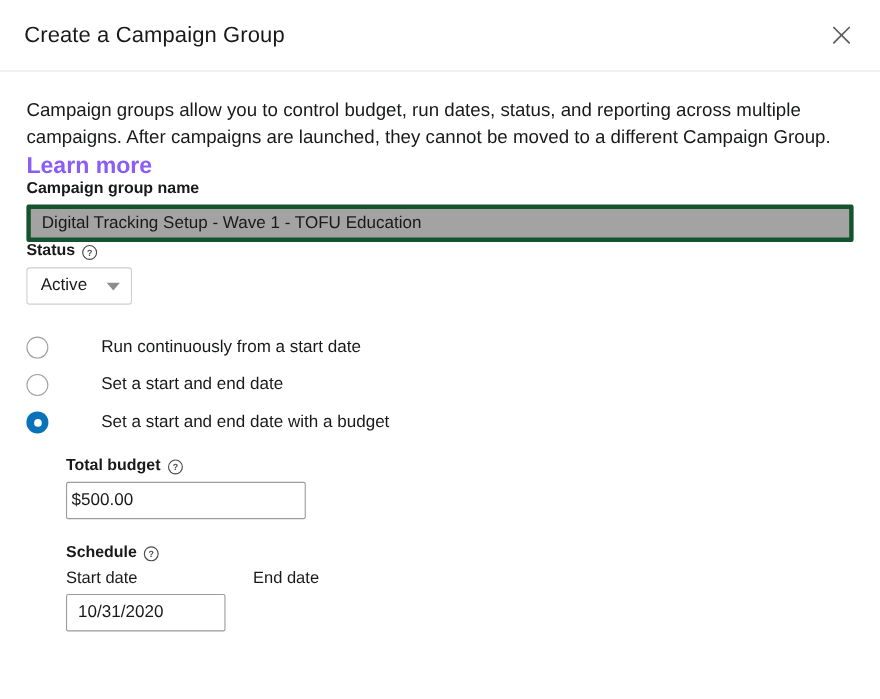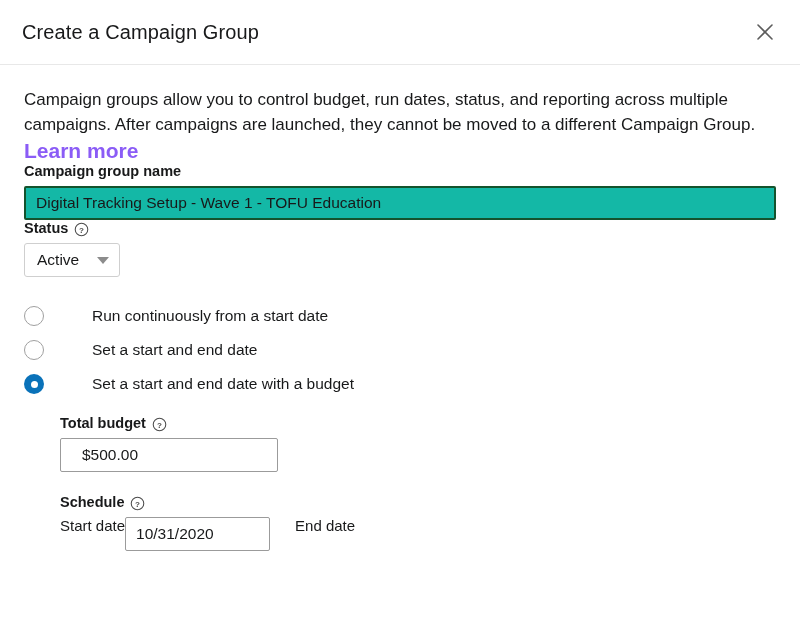--- a/index.html
+++ b/index.html
@@ -97,23 +97,23 @@
     justify-content: center;
     cursor: pointer;
     position: relative;
     top: 1px;
   }
 
   .text-input {
     width: 752px;
     height: 34px;
     box-sizing: border-box;
-    border: 2px solid #14532d;
+    border: 4px solid #14532d;
     border-radius: 2px;
-    background: #14b8a6;
+    background: #a3a3a3;
     font-family: "Liberation Sans", sans-serif;
     font-size: 15.5px;
     color: #18191a;
     padding: 0 10px;
     outline: none;
   }
 
   
   .select-wrap {
     display: inline-flex;
@@ -183,30 +183,30 @@
   .budget-block { margin-top: 14px; }
   .budget-input {
     width: 218px;
     height: 34px;
     box-sizing: border-box;
     border: 1px solid #9b9b9b;
     border-radius: 2px;
     font-family: "Liberation Sans", sans-serif;
     font-size: 15.5px;
     color: #18191a;
-    padding: 0 21px;
+    padding: 0 4px;
     outline: none;
     background: #fff;
   }
   .schedule-block { margin-top: 22px; }
   .dates-row {
     display: flex;
     gap: 25px;
   }
-  .date-col { display: flex; flex-direction: row; }
+  .date-col { display: flex; flex-direction: column; }
   .date-input {
     width: 145px;
     height: 34px;
     box-sizing: border-box;
     border: 1px solid #9b9b9b;
     border-radius: 2px;
     font-family: "Liberation Sans", sans-serif;
     font-size: 15.5px;
     color: #18191a;
     padding: 0 10px;

